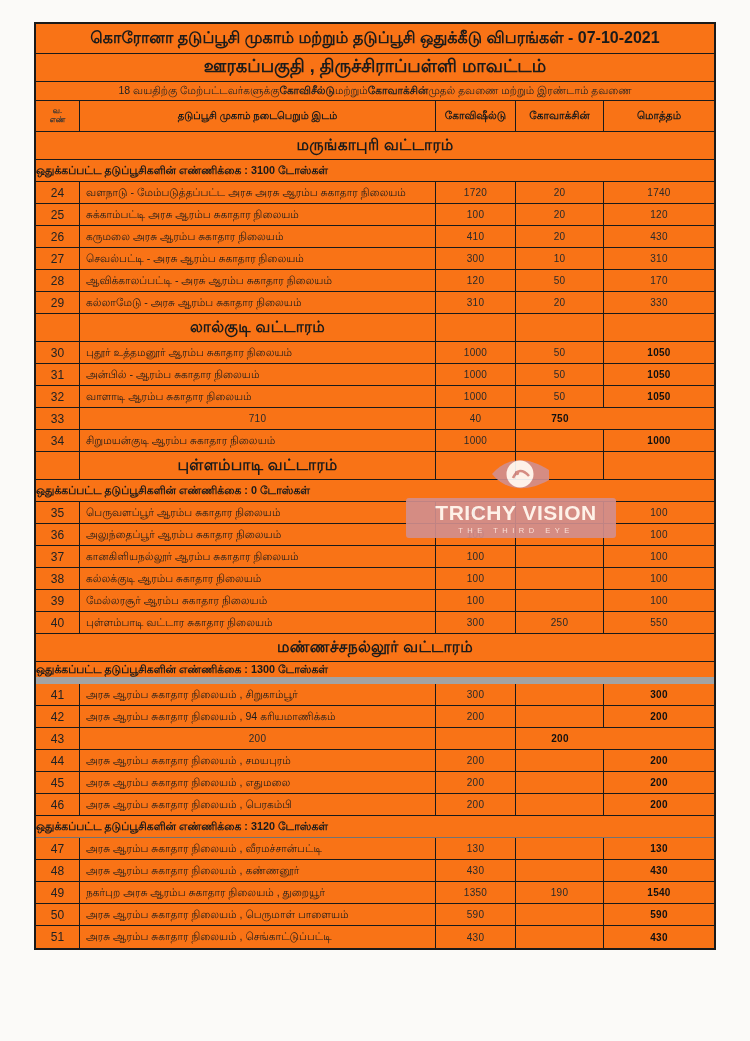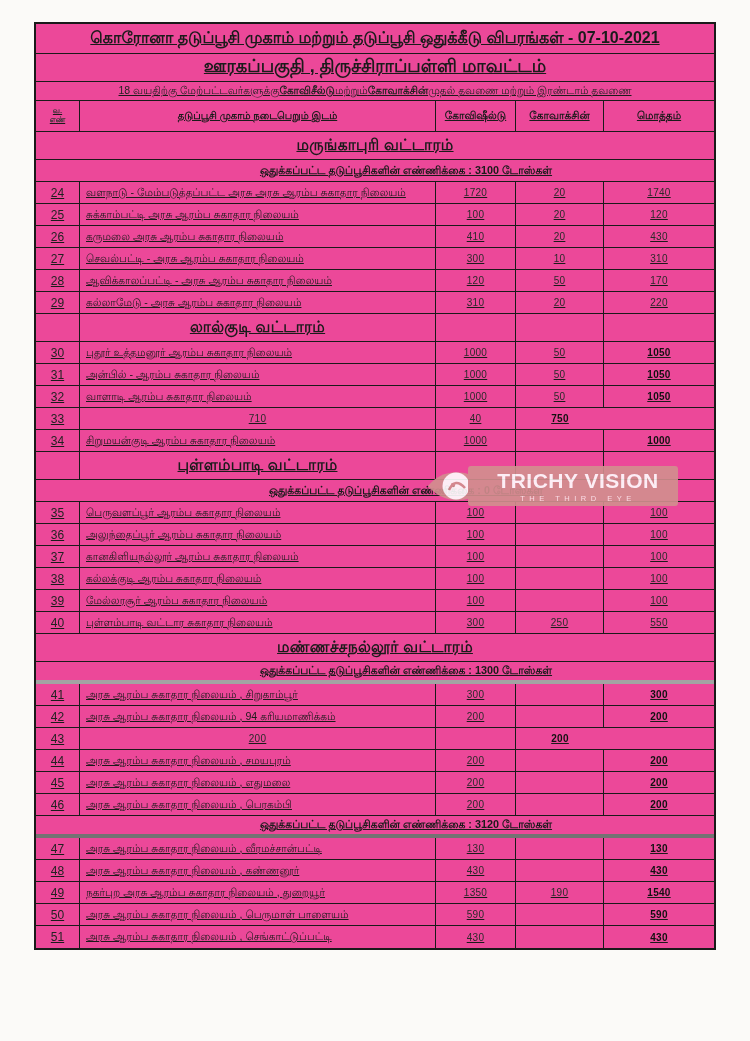--- a/index.html
+++ b/index.html
@@ -3,23 +3,22 @@
 <meta charset="utf-8">
 <style>
   html,body{margin:0;padding:0;}
   body{
     width:750px;height:1041px;overflow:hidden;position:relative;
     background:#fbfaf8;
     font-family:"Liberation Sans","DejaVu Sans",sans-serif;
     color:#1b1b1b;
   }
   .doc{
-    width:682px;margin:22px auto 0;border:2px solid #1a1a1a;background:#ec4899;
+    width:682px;margin:22px auto 0;border:2px solid #1a1a1a;background:#f97316;
     box-sizing:border-box;
-    text-decoration:underline;
   }
   .row{
     display:grid;grid-template-columns:44px 356px 80px 88px 1fr;
     border-bottom:1px solid #1a1a1a;box-sizing:border-box;align-items:stretch;
   }
   .row:last-child{border-bottom:none;}
   .row.flat{display:flex;align-items:center;justify-content:center;}
   .c{
     border-right:1px solid #1a1a1a;display:flex;align-items:center;justify-content:center;
     overflow:hidden;white-space:nowrap;box-sizing:border-box;
@@ -31,31 +30,31 @@
   .r-title2{height:28px;font-weight:bold;font-size:18px;}
   .r-note{height:19px;font-size:10.5px;color:#222;}
   .r-note b{font-weight:bold;}
   .r-colhead{height:31px;}
   .r-colhead .serial-hdr{flex-direction:column;font-size:7.5px;line-height:1.15;font-weight:bold;color:#333;}
   .r-colhead .place-hdr{justify-content:center;font-weight:bold;font-size:10px;}
   .r-colhead .num-hdr{font-weight:bold;font-size:10.5px;}
   .r-sec{height:28px;}
   .r-sec .sec-name{font-weight:bold;font-size:15.5px;letter-spacing:.3px;}
   .r-sec.flat{font-weight:bold;font-size:15.5px;letter-spacing:.3px;}
-  .r-alloc{height:22px;display:flex;align-items:center;justify-content:center;
-    padding-left:62px;font-size:10.8px;font-weight:bold;box-sizing:border-box;}
+  .r-alloc{height:22px;display:flex;align-items:center;justify-content:flex-start;
+    font-size:10.8px;font-weight:bold;box-sizing:border-box;}
   .r-data{height:22px;}
   .r-data .serial{font-size:12px;color:#222;}
   .r-data .place{font-size:10.6px;}
   .r-data .num{font-size:10px;color:#2a2a2a;letter-spacing:.3px;}
   .r-data .num.bt{font-weight:bold;color:#111;}
   
   .wm{
-    position:absolute;left:426px;top:462px;display:flex;align-items:center;
-    opacity:.9;pointer-events:none;
+    position:absolute;left:426px;top:450px;display:flex;align-items:center;
+    opacity:.9;pointer-events:none;flex-direction:column;
   }
   .wm-band{
     background:#d28f8f;border-radius:3px;height:40px;width:188px;margin-left:-20px;
     display:flex;flex-direction:column;align-items:center;justify-content:center;
     padding:0 6px 0 16px;
   }
   .wm-title{color:#fff;font-weight:bold;font-size:21px;letter-spacing:.5px;line-height:1;white-space:nowrap;}
   .wm-tag{color:#fcecec;font-size:7.5px;letter-spacing:4.5px;margin-top:3px;white-space:nowrap;}
 </style>
 </head>
@@ -125,21 +124,21 @@
     <div class="c place">ஆவிக்காலப்பட்டி - அரசு ஆரம்ப சுகாதார நிலையம்</div>
     <div class="c num">120</div>
     <div class="c num">50</div>
     <div class="c num">170</div>
   </div>
       <div class="row r-data">
     <div class="c serial">29</div>
     <div class="c place">கல்லாமேடு - அரசு ஆரம்ப சுகாதார நிலையம்</div>
     <div class="c num">310</div>
     <div class="c num">20</div>
-    <div class="c num">220</div>
+    <div class="c num">330</div>
   </div>
       <div class="row r-sec">
     <div class="c"></div>
     <div class="c sec-name" style="justify-content:center;">லால்குடி வட்டாரம்</div>
     <div class="c"></div>
     <div class="c"></div>
     <div class="c"></div>
   </div>
       <div class="row r-data">
     <div class="c serial">30</div>
@@ -223,21 +222,21 @@
       <div class="row r-data">
     <div class="c serial">40</div>
     <div class="c place">புள்ளம்பாடி வட்டார சுகாதார நிலையம்</div>
     <div class="c num">300</div>
     <div class="c num">250</div>
     <div class="c num">550</div>
   </div>
       <div class="row flat r-sec">
     <span class="sec-title">மண்ணச்சநல்லூர்  வட்டாரம்</span>
   </div>
-      <div class="r-alloc" style="border-bottom:4px solid #a3a3a3;">
+      <div class="r-alloc" style="border-bottom:7px solid #a3a3a3;">
     <span>ஒதுக்கப்பட்ட தடுப்பூசிகளின் எண்ணிக்கை  :  1300 டோஸ்கள்</span>
   </div>
       <div class="row r-data">
     <div class="c serial">41</div>
     <div class="c place">அரசு ஆரம்ப சுகாதார நிலையம் , சிறுகாம்பூர்</div>
     <div class="c num">300</div>
     <div class="c num"></div>
     <div class="c num bt">300</div>
   </div>
       <div class="row r-data">
@@ -267,21 +266,21 @@
     <div class="c num"></div>
     <div class="c num bt">200</div>
   </div>
       <div class="row r-data">
     <div class="c serial">46</div>
     <div class="c place">அரசு ஆரம்ப சுகாதார நிலையம் , பெரகம்பி</div>
     <div class="c num">200</div>
     <div class="c num"></div>
     <div class="c num bt">200</div>
   </div>
-      <div class="r-alloc" style="border-bottom:4px solid #737373;">
+      <div class="r-alloc" style="border-bottom:1px solid #737373;">
     <span>ஒதுக்கப்பட்ட தடுப்பூசிகளின் எண்ணிக்கை  :  3120 டோஸ்கள்</span>
   </div>
       <div class="row r-data">
     <div class="c serial">47</div>
     <div class="c place">அரசு ஆரம்ப சுகாதார நிலையம் , வீரமச்சான்பட்டி</div>
     <div class="c num">130</div>
     <div class="c num"></div>
     <div class="c num bt">130</div>
   </div>
       <div class="row r-data">

